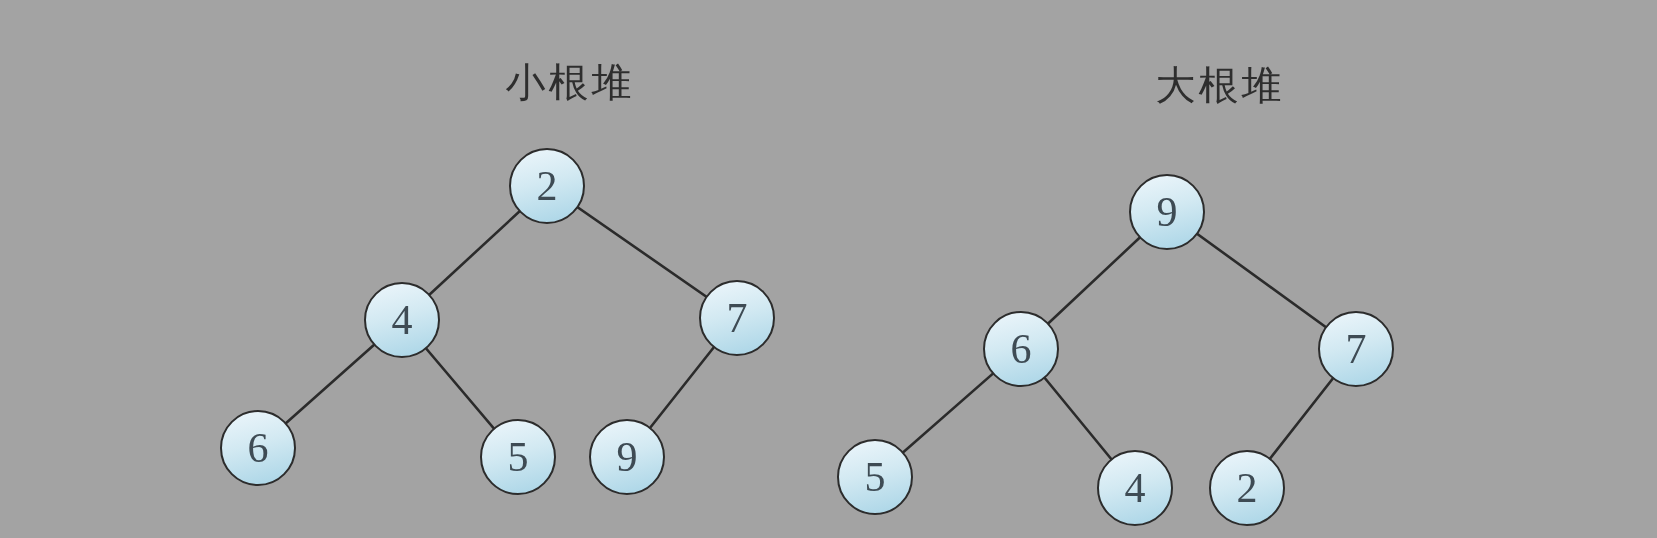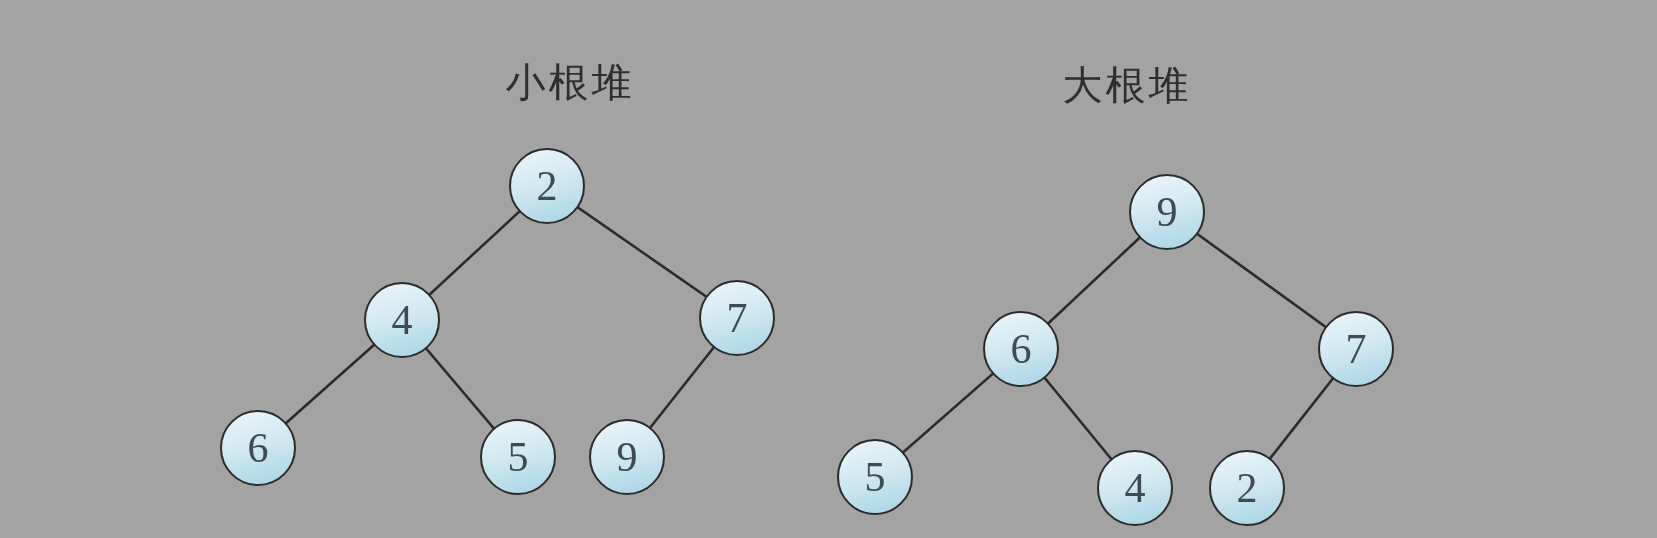--- a/index.html
+++ b/index.html
@@ -46,21 +46,21 @@
     user-select: none;
   }
 </style>
 </head>
 <body>
 
 <div class="stage">
 
   <div class="heap-title" style="left:570px; top:82px;">小根堆</div>
 
-  <div class="heap-title" style="left:1127px; top:85px;">大根堆</div>
+  <div class="heap-title" style="left:1220px; top:85px;">大根堆</div>
 
   <svg class="edges-svg" viewBox="0 0 1657 538">
 
     <line x1="547" y1="186" x2="402" y2="320"></line>
     <line x1="547" y1="186" x2="737" y2="318"></line>
     <line x1="402" y1="320" x2="258" y2="448"></line>
     <line x1="402" y1="320" x2="518" y2="457"></line>
     <line x1="737" y1="318" x2="627" y2="457"></line>
 
     <line x1="1167" y1="212" x2="1021" y2="349"></line>

